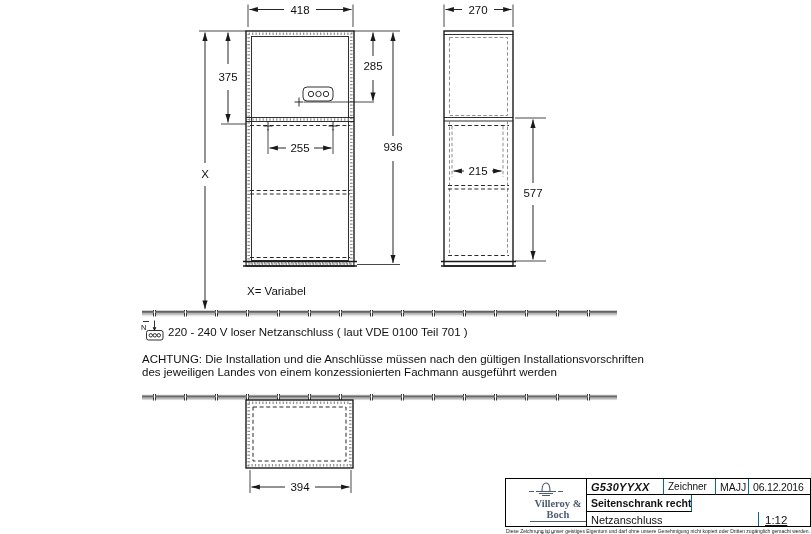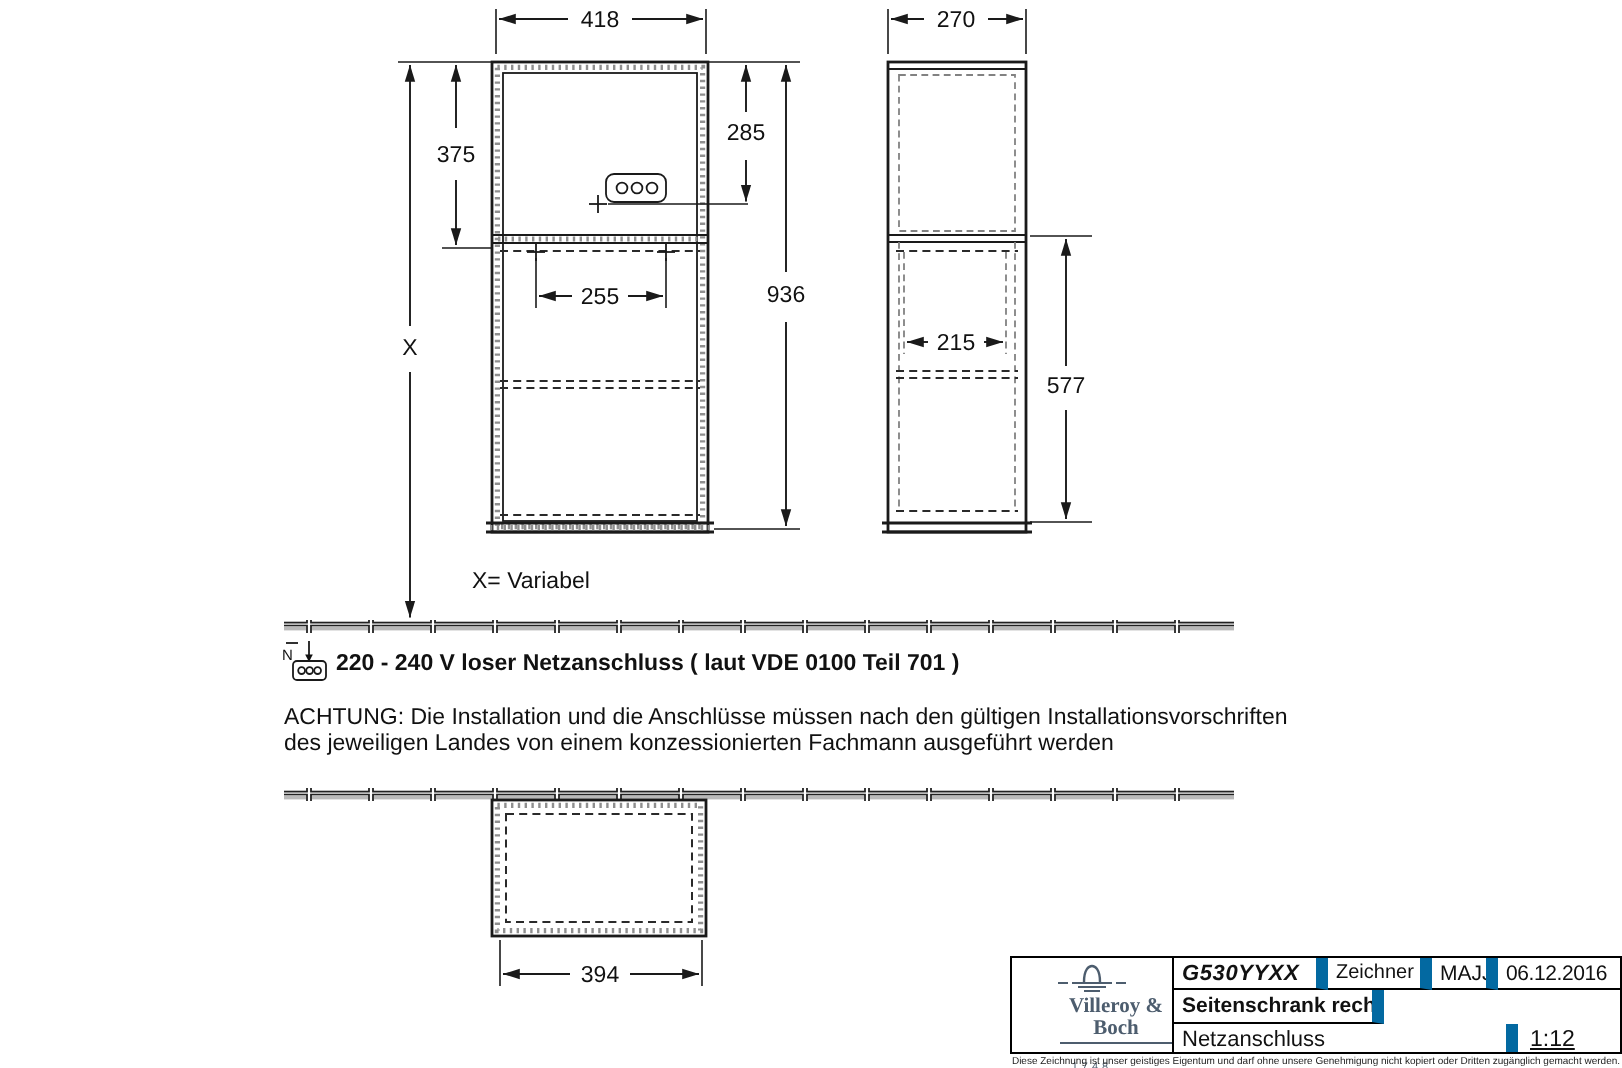--- a/index.html
+++ b/index.html
@@ -11,21 +11,21 @@
   .thin{stroke:#1a1a1a;stroke-width:0.9;fill:none;}
   .dotband{stroke:#8f8f8f;stroke-width:2.6;fill:none;stroke-dasharray:1.2 2.2;}
   .dash{stroke:#2a2a2a;stroke-width:1;fill:none;stroke-dasharray:4 2.6;}
   .dashg{stroke:#828282;stroke-width:0.9;fill:none;stroke-dasharray:3.4 2.2;}
   .dim{stroke:#1a1a1a;stroke-width:0.95;fill:none;}
   .ext{stroke:#1a1a1a;stroke-width:0.8;fill:none;}
   .dimtxt{font:11.5px "Liberation Sans",sans-serif;fill:#111;text-anchor:middle;}
   .note{position:absolute;font-size:11.5px;line-height:13px;color:#111;white-space:nowrap;}
   
   #tblock{position:absolute;left:505px;top:478px;width:304px;height:47px;border:1.6px solid #000;background:#fff;}
-  .cell{position:absolute;box-sizing:border-box;border-right:6px solid #0369a1;border-bottom:1px solid #000;
+  .cell{position:absolute;box-sizing:border-box;border-right:1px solid #0369a1;border-bottom:1px solid #000;
         font-size:10.5px;padding:2px 0 0 4px;white-space:nowrap;overflow:hidden;}
   .noright{border-right:none;}
   .nobottom{border-bottom:none;}
   .b{font-weight:bold;}
   .bi{font-weight:bold;font-style:italic;letter-spacing:.3px;}
   #logo-cell{position:absolute;left:0;top:0;width:81px;height:47px;box-sizing:border-box;
              border-right:1.6px solid #000;text-align:center;}
   .brand-name{font-family:"Liberation Serif",serif;font-weight:bold;font-size:10.5px;color:#4d5d6e;
               border-bottom:1px solid #4d5d6e;display:inline-block;padding-bottom:1px;margin-top:1px;margin-left:24px;}
   .brand-year{font-size:5.5px;color:#4d5d6e;letter-spacing:2px;}
@@ -190,22 +190,22 @@
     <line class="thin" x1="143" y1="321.5" x2="149" y2="321.5"></line>
     <line class="thin" x1="154.5" y1="320.5" x2="154.5" y2="327.5"></line>
     <path d="M152.6,327.3 L156.4,327.3 L154.5,331 Z" fill="#111"></path>
     <rect class="thin" x="146.5" y="330.5" width="16.5" height="9.5" rx="2" style="fill:#fff"></rect>
     <circle class="thin" cx="150.8" cy="335.3" r="1.7"></circle>
     <circle class="thin" cx="154.8" cy="335.3" r="1.7"></circle>
     <circle class="thin" cx="158.8" cy="335.3" r="1.7"></circle>
   </g>
 </svg>
 
-<div class="note" style="left:236px;top:285px;">X= Variabel</div>
-<div class="note" style="left:168px;top:326px;font-weight:bold;">220 - 240 V loser Netzanschluss ( laut VDE 0100 Teil 701 )</div>
+<div class="note" style="left:247px;top:285px;">X= Variabel</div>
+<div class="note" style="left:168px;top:326px;">220 - 240 V loser Netzanschluss ( laut VDE 0100 Teil 701 )</div>
 <div class="note" style="left:142px;top:366px;">des jeweiligen Landes von einem konzessionierten Fachmann ausgeführt werden</div>
 <div class="note" style="left:142px;top:353px;">ACHTUNG: Die Installation und die Anschlüsse müssen nach den gültigen Installationsvorschriften</div>
 
 <div id="tblock">
   <div id="logo-cell">
     <svg width="44" height="16" viewBox="0 0 44 16" style="position:static;display:block;margin:2px auto 0 auto;">
       <path d="M18,10 C18,3.5 20.5,2 22,2 C23.5,2 26,3.5 26,10" stroke="#4d5d6e" stroke-width="1.2" fill="none"></path>
       <line x1="5" y1="10.5" x2="10" y2="10.5" stroke="#4d5d6e" stroke-width="1"></line>
       <line x1="34" y1="10.5" x2="39" y2="10.5" stroke="#4d5d6e" stroke-width="1"></line>
       <line x1="12" y1="10.5" x2="32" y2="10.5" stroke="#4d5d6e" stroke-width="1"></line>

